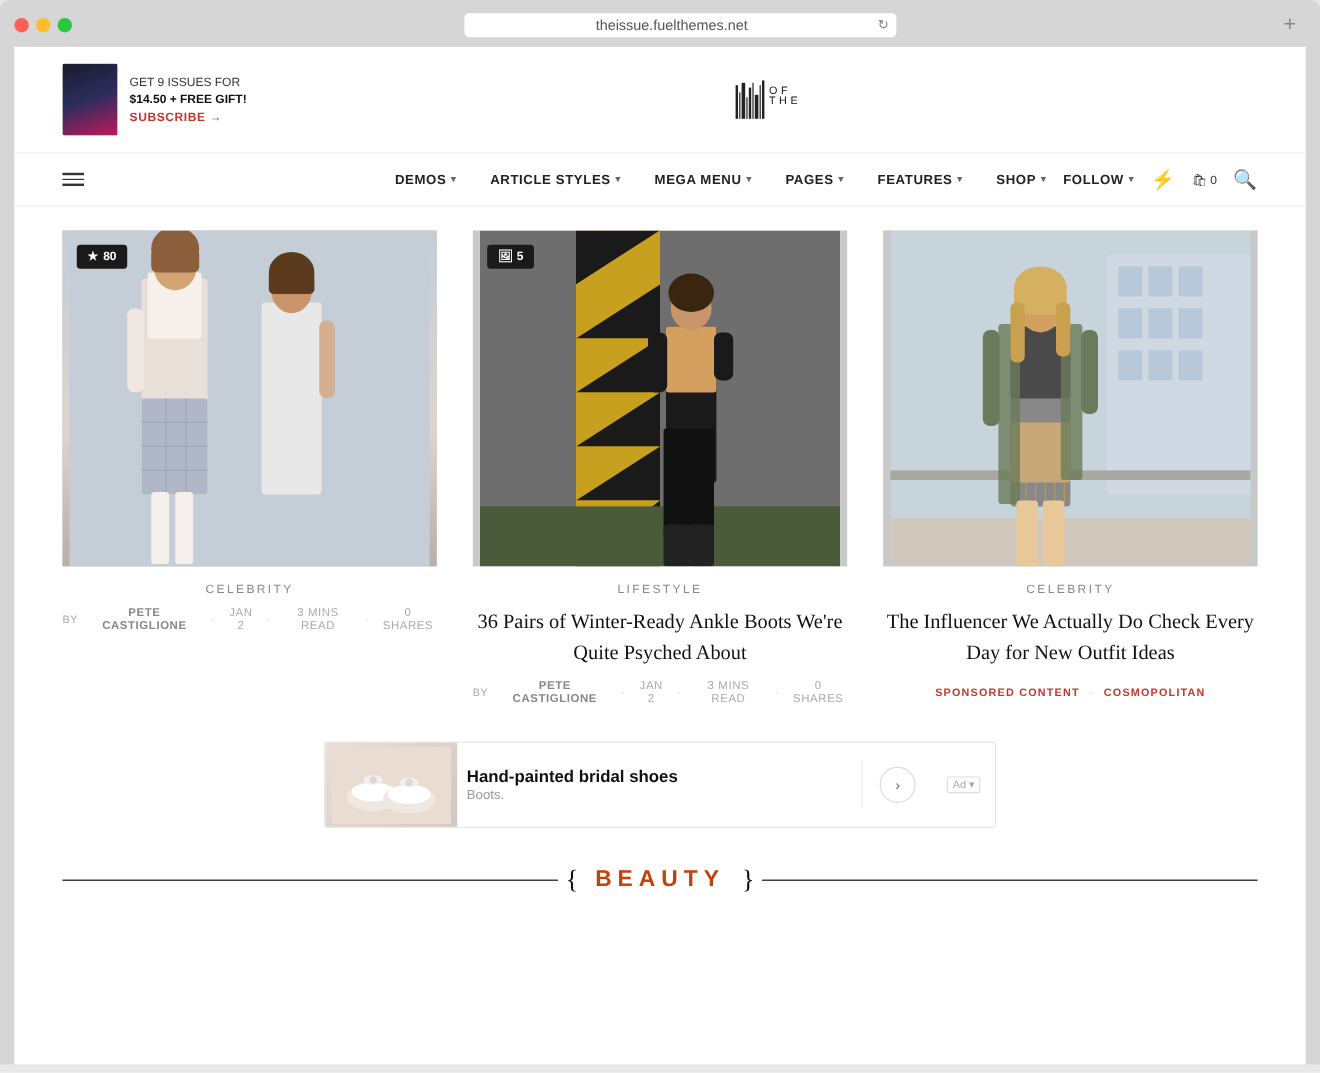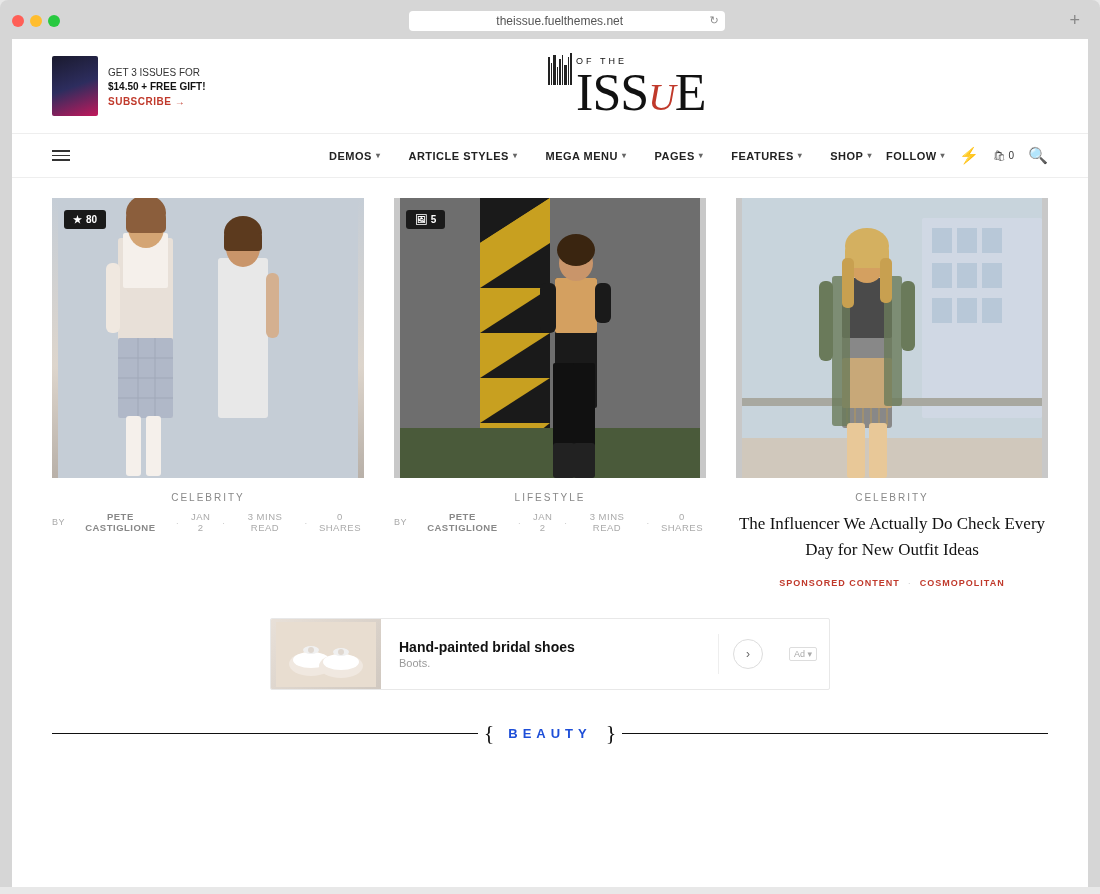--- a/index.html
+++ b/index.html
@@ -28,21 +28,21 @@
       display: flex;
       justify-content: center;
       align-items: center;
     }
     .address-input {
       background: #fff;
       border-radius: 4px;
       padding: 3px 24px 3px 10px;
       font-size: 12px;
       color: #555;
-      width: 316px;
+      width: 360px;
       text-align: center;
       border: none;
       position: relative;
     }
     .address-bar-wrap {
       position: relative; display: flex; align-items: center;
     }
     .reload-icon {
       position: absolute; right: 6px; font-size: 11px; color: #888; cursor: pointer;
     }
@@ -337,21 +337,21 @@
       width: 110px;
       height: 72px;
       background: linear-gradient(135deg, #e8e0d8 0%, #d0c8c0 100%);
       flex-shrink: 0;
       display: flex;
       align-items: center;
       justify-content: center;
       overflow: hidden;
     }
     .ad-content {
-      padding: 10px 18px;
+      padding: 10px 8px;
       flex: 1;
     }
     .ad-title {
       font-size: 14px;
       font-weight: 600;
       color: #111;
       margin-bottom: 2px;
     }
     .ad-subtitle { font-size: 11px; color: #999; }
     .ad-divider {
@@ -420,25 +420,25 @@
       font-family: 'Georgia', serif;
     }
     .section-bracket-right {
       font-size: 22px;
       color: #111;
       font-weight: 300;
       margin: 0 6px;
       font-family: 'Georgia', serif;
     }
     .section-title-text {
-      font-size: 13px;
+      font-size: 19px;
       font-weight: 700;
       letter-spacing: 5px;
       text-transform: uppercase;
-      color: #1d4ed8;
+      color: #c2410c;
       padding: 0 8px;
     }
 
     
     .fashion-scene-1 {
       width: 100%;
       height: 100%;
       position: relative;
       background: linear-gradient(to bottom, #c5cdd6 0%, #ddd5cc 60%, #b8b0a8 100%);
     }
@@ -466,21 +466,21 @@
 
   <div class="browser-content page">
 
     <div class="top-bar">
       <div class="subscribe-block">
         <div class="magazine-thumb">
           <div class="magazine-thumb-inner"></div>
         </div>
         <div>
           <div class="subscribe-text">
-            <span>GET 3 ISSUES FOR</span>
+            <span>GET 9 ISSUES FOR</span>
             <strong>$14.50 + FREE GIFT!</strong>
           </div>
           <a class="subscribe-link">
             <span>SUBSCRIBE →</span>
           </a>
         </div>
       </div>
 
       <div class="logo-center">
         <div class="logo-wrap">
@@ -492,23 +492,20 @@
               <div class="barcode-line" style="height:18px;width:1px"></div>
               <div class="barcode-line" style="height:26px"></div>
               <div class="barcode-line" style="height:30px;width:1px"></div>
               <div class="barcode-line" style="height:20px;width:3px"></div>
               <div class="barcode-line" style="height:28px;width:1px"></div>
               <div class="barcode-line" style="height:32px"></div>
             </div>
           </div>
           <div class="logo-text-wrap">
             <span class="logo-small-text">of the</span>
-            <span style="margin-top:14px;display:inline-block;">
-              ISS<span class="logo-accent">U</span>E
-            </span>
           </div>
         </div>
       </div>
     </div>
 
     <nav class="main-nav">
       <div class="nav-hamburger">
         <div class="hamburger-line"></div>
         <div class="hamburger-line"></div>
         <div class="hamburger-line"></div>
@@ -644,20 +641,21 @@
 
               <rect x="153" y="245" width="22" height="35" fill="#222" rx="3"></rect>
               <rect x="173" y="245" width="22" height="35" fill="#222" rx="3"></rect>
             </svg>
             <div class="badge badge-photo">
               <span>🖼</span>
               <span>5</span>
             </div>
           </div>
           <div class="article-category">LIFESTYLE</div>
+          <div class="article-title">36 Pairs of Winter-Ready Ankle Boots We're Quite Psyched About</div>
           <div class="article-meta">
             <span style="font-size:9px;color:#aaa;">BY</span>
             <span class="author">PETE CASTIGLIONE</span>
             <span class="dot-sep">·</span>
             <span>JAN 2</span>
             <span class="dot-sep">·</span>
             <span>3 MINS READ</span>
             <span class="dot-sep">·</span>
             <span>0 SHARES</span>
           </div>

